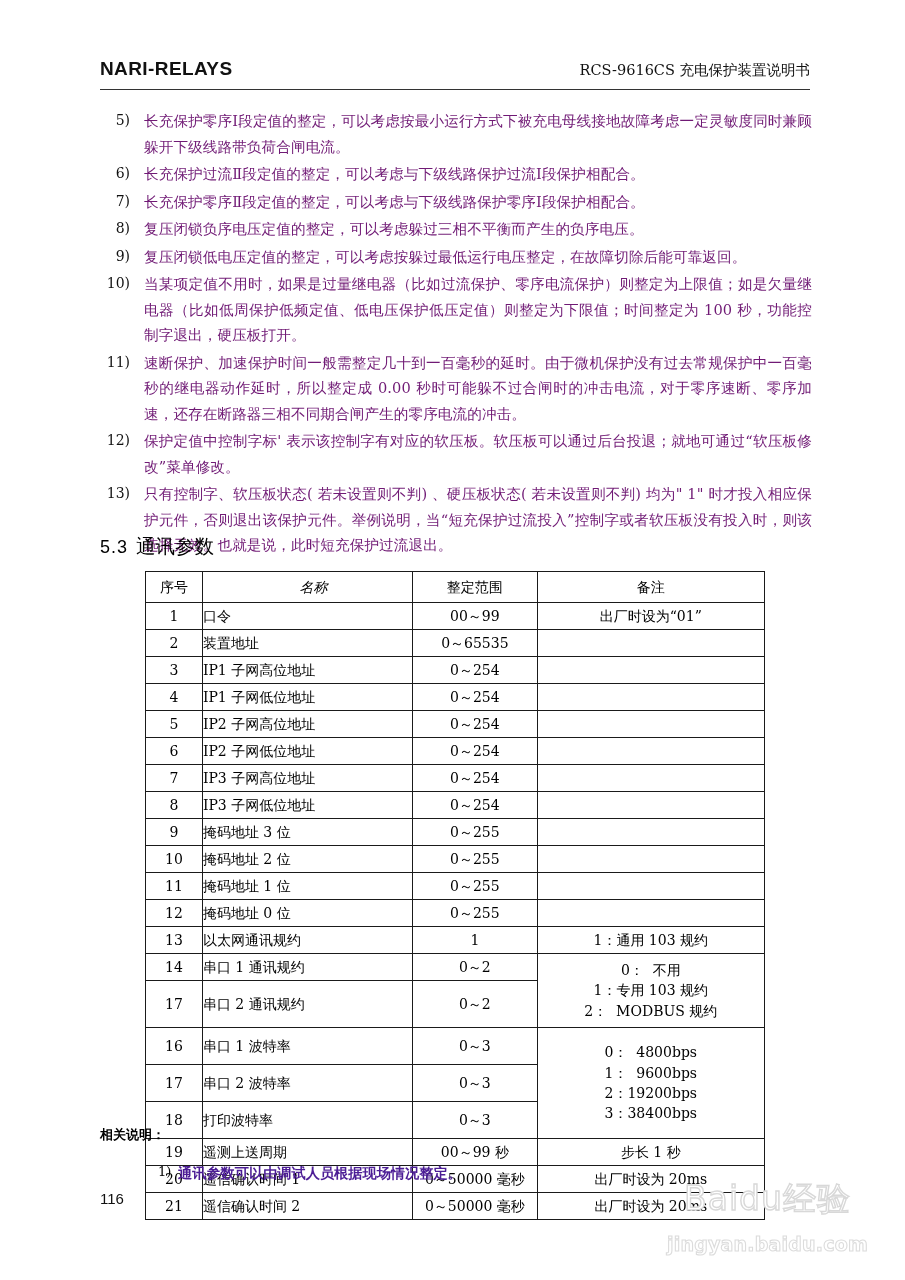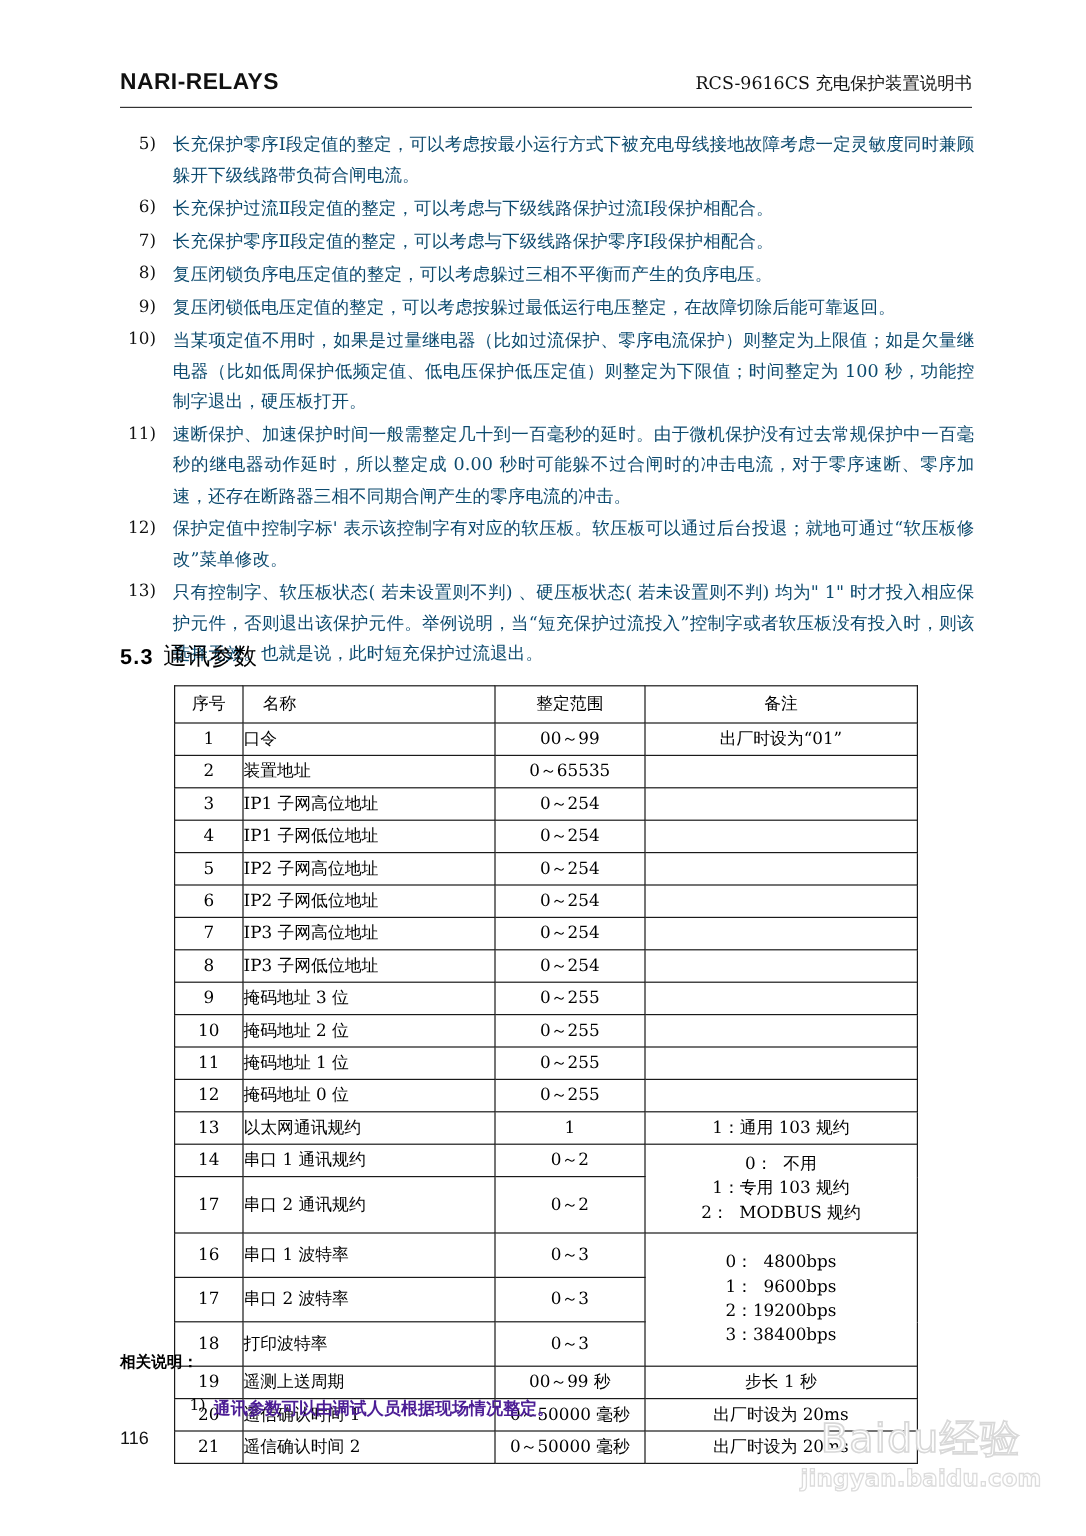--- a/index.html
+++ b/index.html
@@ -73,37 +73,37 @@
     line-height: 25.5px;
     font-family: "DejaVu Serif", "Liberation Serif", serif;
     color: #111;
   }
   .li-text {
     flex: 1;
     font-size: 14.6px;
     line-height: 25.5px;
     text-align: justify;
     text-justify: inter-character;
-    color: #0c4a6e;
+    color: #701a75;
     letter-spacing: 0.1px;
   }
 
   
   .section-heading {
     position: absolute;
     left: 100px;
     top: 533px;
     font-size: 19.5px;
     font-weight: bold;
     color: #000;
     font-family: "DejaVu Sans", "Liberation Sans", sans-serif;
   }
   .section-heading .num {
     font-family: "Liberation Sans", "DejaVu Sans", sans-serif;
-    font-weight: bold;
+    font-weight: normal;
     font-size: 18px;
     letter-spacing: 1px;
   }
   .section-heading .ttl {
     font-family: "DejaVu Sans", "Liberation Sans", sans-serif;
     font-weight: normal;
     margin-left: 8px;
     margin-top: 46px;
   }
 
@@ -203,21 +203,21 @@
     line-height: 1.05;
     white-space: nowrap;
   }
   .wm-sub {
     font-family: "DejaVu Sans", "Liberation Sans", sans-serif;
     font-size: 19px;
     font-weight: bold;
     color: #ffffff;
     -webkit-text-stroke: 1.1px #dcdcdc;
     letter-spacing: 0.2px;
-    margin-top: 4px;
+    margin-top: 16px;
     white-space: nowrap;
   }
 </style>
 </head>
 <body>
 
 <div id="page">
 
   <div class="page-header">
     <div class="brand">NARI-RELAYS</div>
@@ -265,21 +265,21 @@
   </div>
 
   <div class="section-heading">
     <span class="num">5.3</span><span class="ttl">通讯参数</span>
   </div>
 
   <table class="param-table">
     <thead>
       <tr>
         <td class="c-no">序号</td>
-        <td class="c-name" style="text-align:left;padding-left:16px;">名称</td>
+        <td class="c-name" style="text-align:center;padding-left:16px;font-style:italic;">名称</td>
         <td class="c-range">整定范围</td>
         <td class="c-rem">备注</td>
       </tr>
     </thead>
     <tbody>
       <tr>
         <td class="c-no">1</td>
         <td class="c-name">口令</td>
         <td class="c-range">00～99</td>
         <td class="c-rem">出厂时设为“01”</td>

